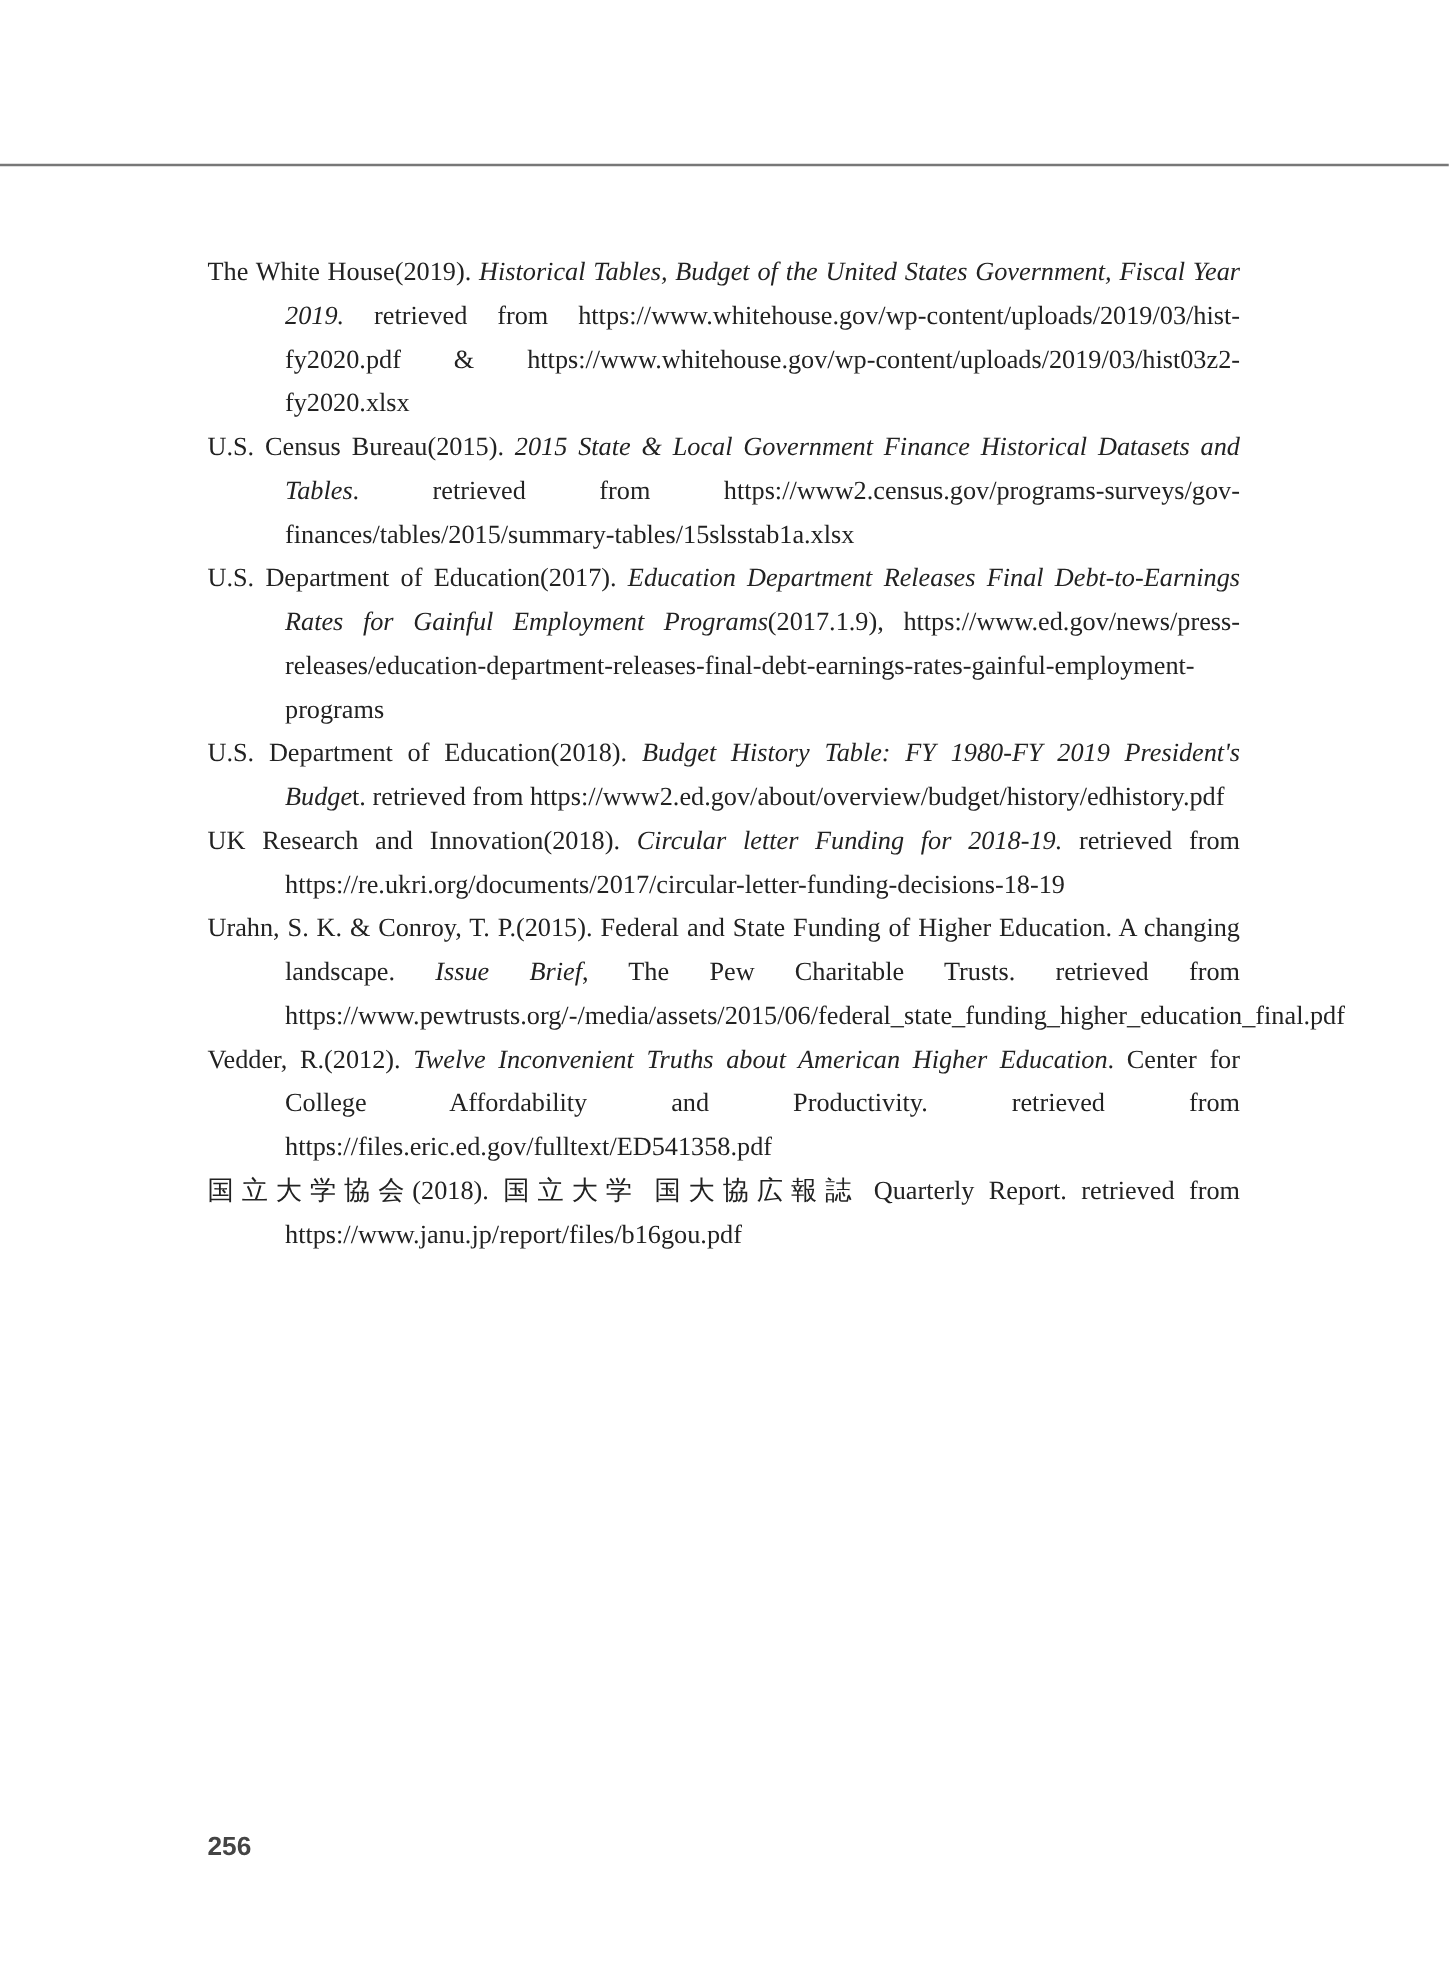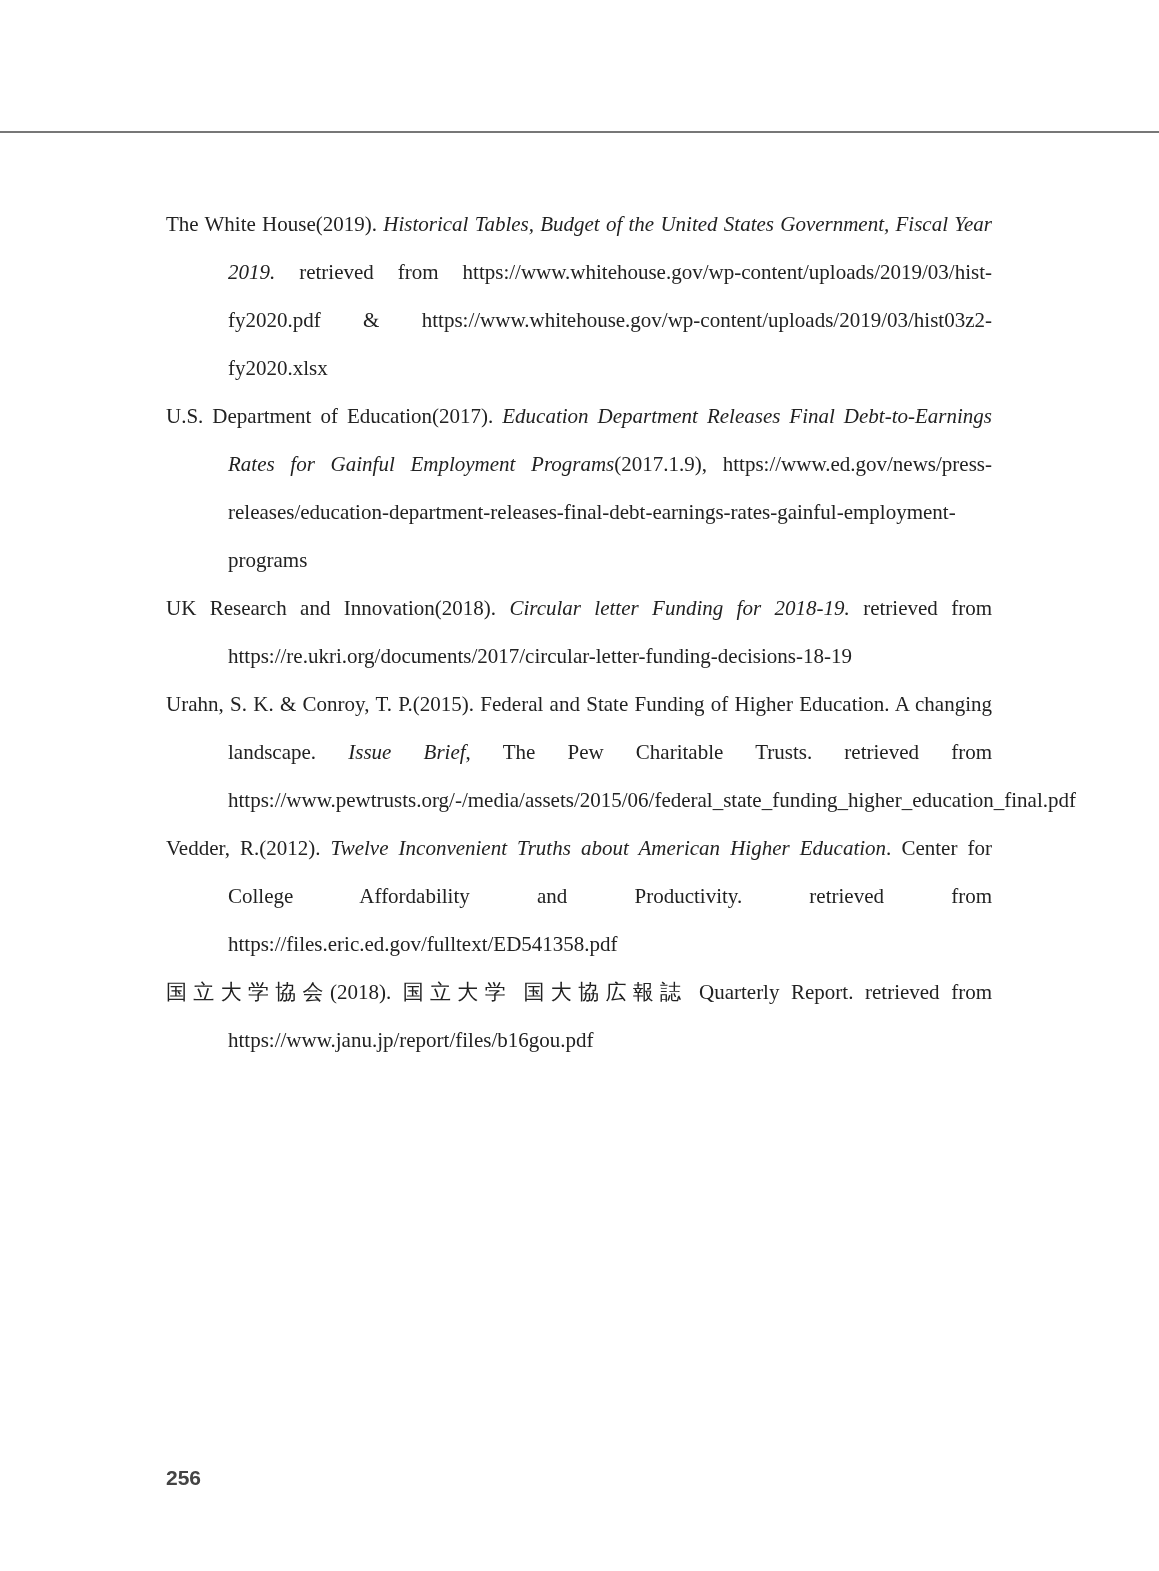--- a/index.html
+++ b/index.html
@@ -1,30 +1,32 @@
 <!DOCTYPE html>
 <html><head>
 <meta charset="utf-8">
 <style>
   html, body { margin:0; padding:0; background:#fff; }
   body { width:1159px; height:1571px; position:relative; overflow:hidden;
          font-family:"Liberation Serif","DejaVu Serif",serif; color:#222; }
   .rule { position:absolute; left:0; top:131px; width:1159px; height:2px; background:#777; }
   .refs { position:absolute; left:166px; top:200px; width:826px; }
-  .ref { font-size:21px; line-height:48px; padding-left:62px; text-indent:-62px; text-align:justify; }
+  .ref { font-size:21px; line-height:35px; padding-left:62px; text-indent:-62px; text-align:justify; }
   .ref i { font-style:italic; }
   .pageno { position:absolute; left:166px; top:1466px; font-family:"Liberation Sans","DejaVu Sans",sans-serif; font-size:21px; color:#444;font-weight:bold; }
 </style>
 </head>
 <body>
 
 <div class="rule"></div>
 
 <div class="refs">
   <div class="ref"><span>The White House(2019). </span><i>Historical Tables, Budget of the United States Government, Fiscal Year 2019.</i><span> retrieved from https://www.whitehouse.gov/wp-content/uploads/2019/03/hist-fy2020.pdf &amp; https://www.whitehouse.gov/wp-content/uploads/2019/03/hist03z2-fy2020.xlsx</span></div>
+  <div class="ref"><span>U.S. Census Bureau(2015). </span><i>2015 State &amp; Local Government Finance Historical Datasets and Tables</i><span>. retrieved from https://www2.census.gov/programs-surveys/gov-finances/tables/2015/summary-tables/15slsstab1a.xlsx</span></div>
   <div class="ref"><span>U.S. Department of Education(2017). </span><i>Education Department Releases Final Debt-to-Earnings Rates for Gainful Employment Programs</i><span>(2017.1.9), https://www.ed.gov/news/press-releases/education-department-releases-final-debt-earnings-rates-gainful-employment-programs</span></div>
+  <div class="ref"><span>U.S. Department of Education(2018). </span><i>Budget History Table: FY 1980-FY 2019 President's Budge</i><span>t. retrieved from https://www2.ed.gov/about/overview/budget/history/edhistory.pdf</span></div>
   <div class="ref"><span>UK Research and Innovation(2018). </span><i>Circular letter Funding for 2018-19.</i><span> retrieved from https://re.ukri.org/documents/2017/circular-letter-funding-decisions-18-19</span></div>
   <div class="ref"><span>Urahn, S. K. &amp; Conroy, T. P.(2015). Federal and State Funding of Higher Education. A changing landscape. </span><i>Issue Brief</i><span>, The Pew Charitable Trusts. retrieved from https://www.pewtrusts.org/-/media/assets/2015/06/federal_state_funding_higher_education_final.pdf</span></div>
   <div class="ref"><span>Vedder, R.(2012). </span><i>Twelve Inconvenient Truths about American Higher Education</i><span>. Center for College Affordability and Productivity. retrieved from https://files.eric.ed.gov/fulltext/ED541358.pdf</span></div>
   <div class="ref"><span>国立大学協会(2018). 国立大学 国大協広報誌 Quarterly Report. retrieved from https://www.janu.jp/report/files/b16gou.pdf</span><i></i><span></span></div>
 </div>
 
 <div class="pageno">256</div>
 
 </body></html>

